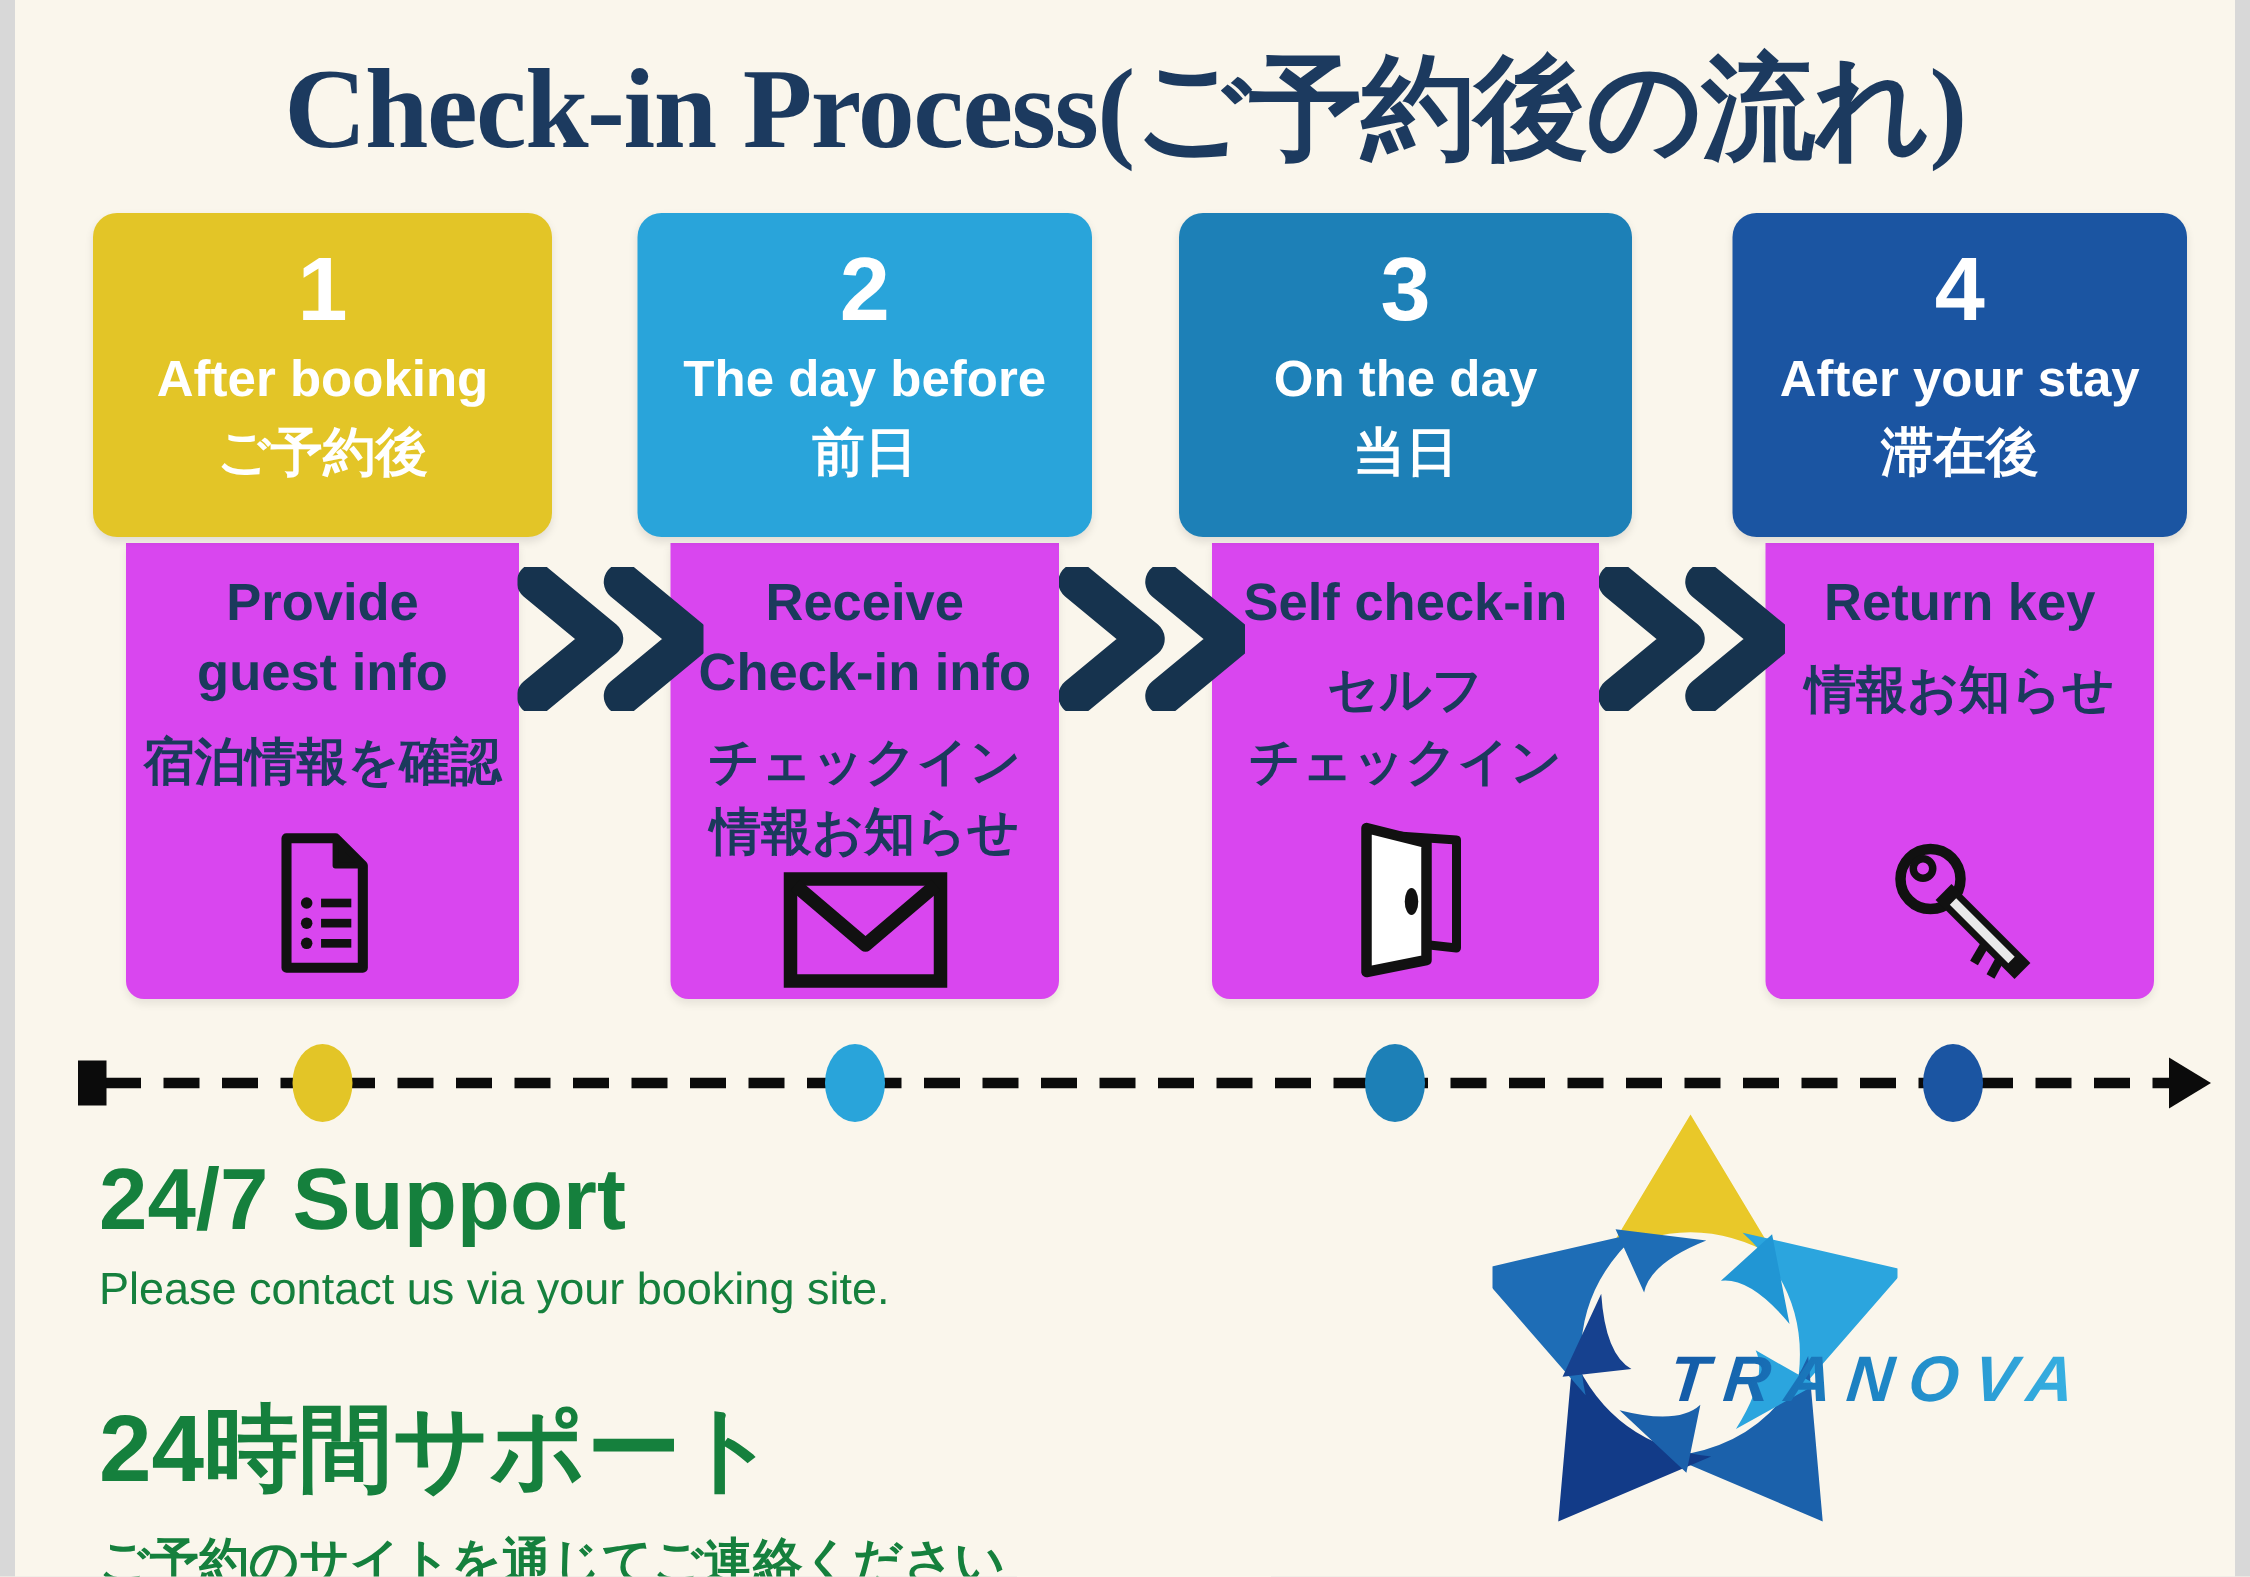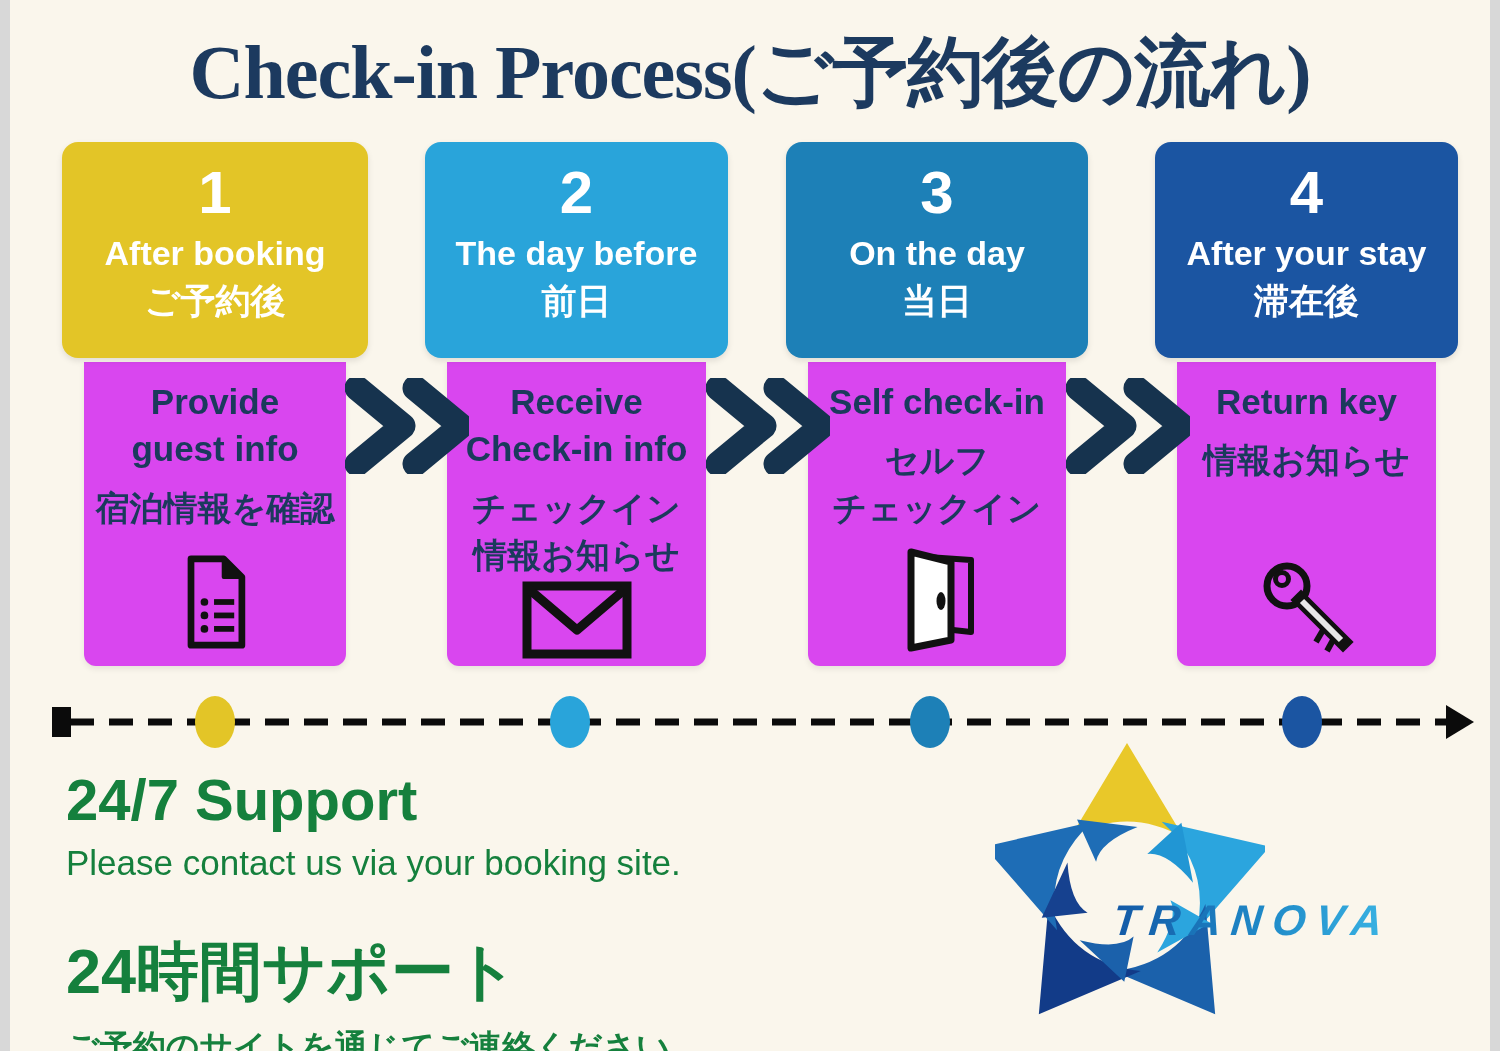--- a/index.html
+++ b/index.html
@@ -52,21 +52,21 @@
   
   .chev { position:absolute; top:378px; z-index:3; }
   .chev.g1 { left:335px; }
   .chev.g2 { left:696px; }
   .chev.g3 { left:1056px; }
   
   .timeline { position:absolute; left:0; top:688px; }
   
   .support { position:absolute; left:56px; top:766px; font-family:Liberation Sans, sans-serif; color:#15803d; }
   .sup-h-en { font-size:58px; font-weight:700; letter-spacing:0; }
-  .sup-p-en { font-size:35px; margin-top:10px; }
+  .sup-p-en { font-size:30px; margin-top:10px; }
   .sup-h-ja { font-size:63px; font-weight:700; margin-top:46px; }
   .sup-p-ja { font-size:33px; font-weight:700; margin-top:10px; }
   
   .logo { position:absolute; left:985px; top:736px; width:500px; height:315px; }
   .logo-star { position:absolute; left:0; top:0; }
   .brand {
     position:absolute; left:118px; top:160px;
     font-size:43px; font-weight:700; font-style:italic;
     letter-spacing:10px; transform:skewX(-6deg);
     color:#1e83c4; white-space:nowrap;

